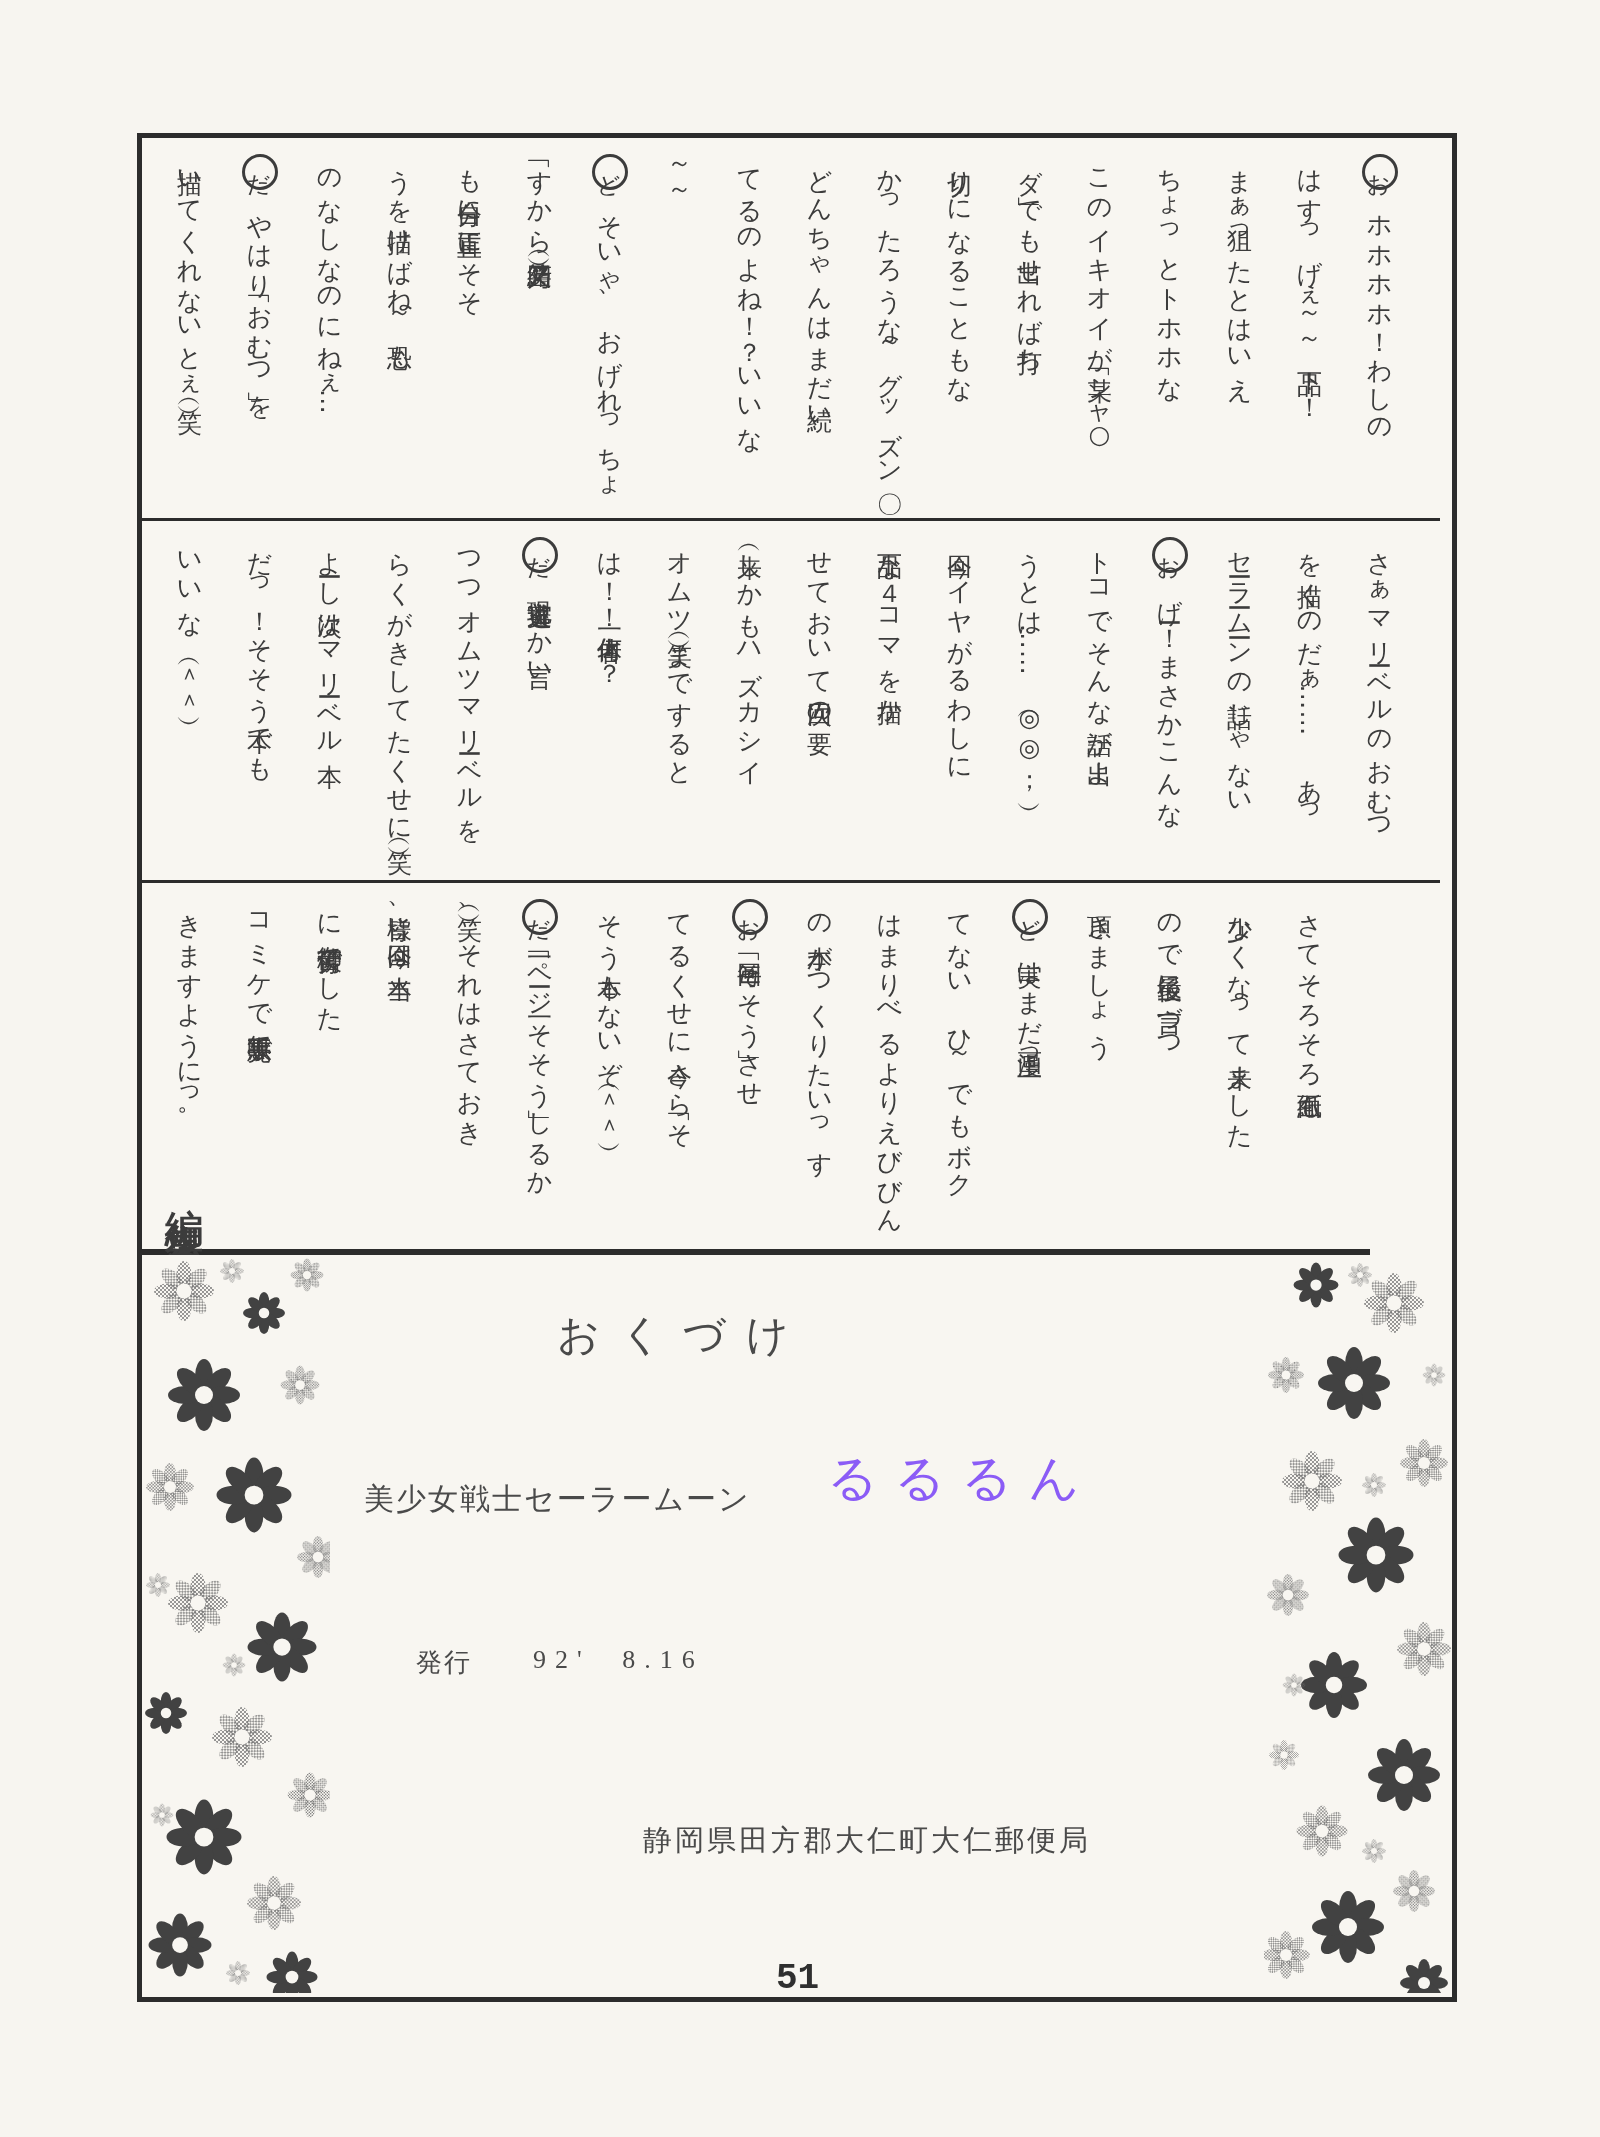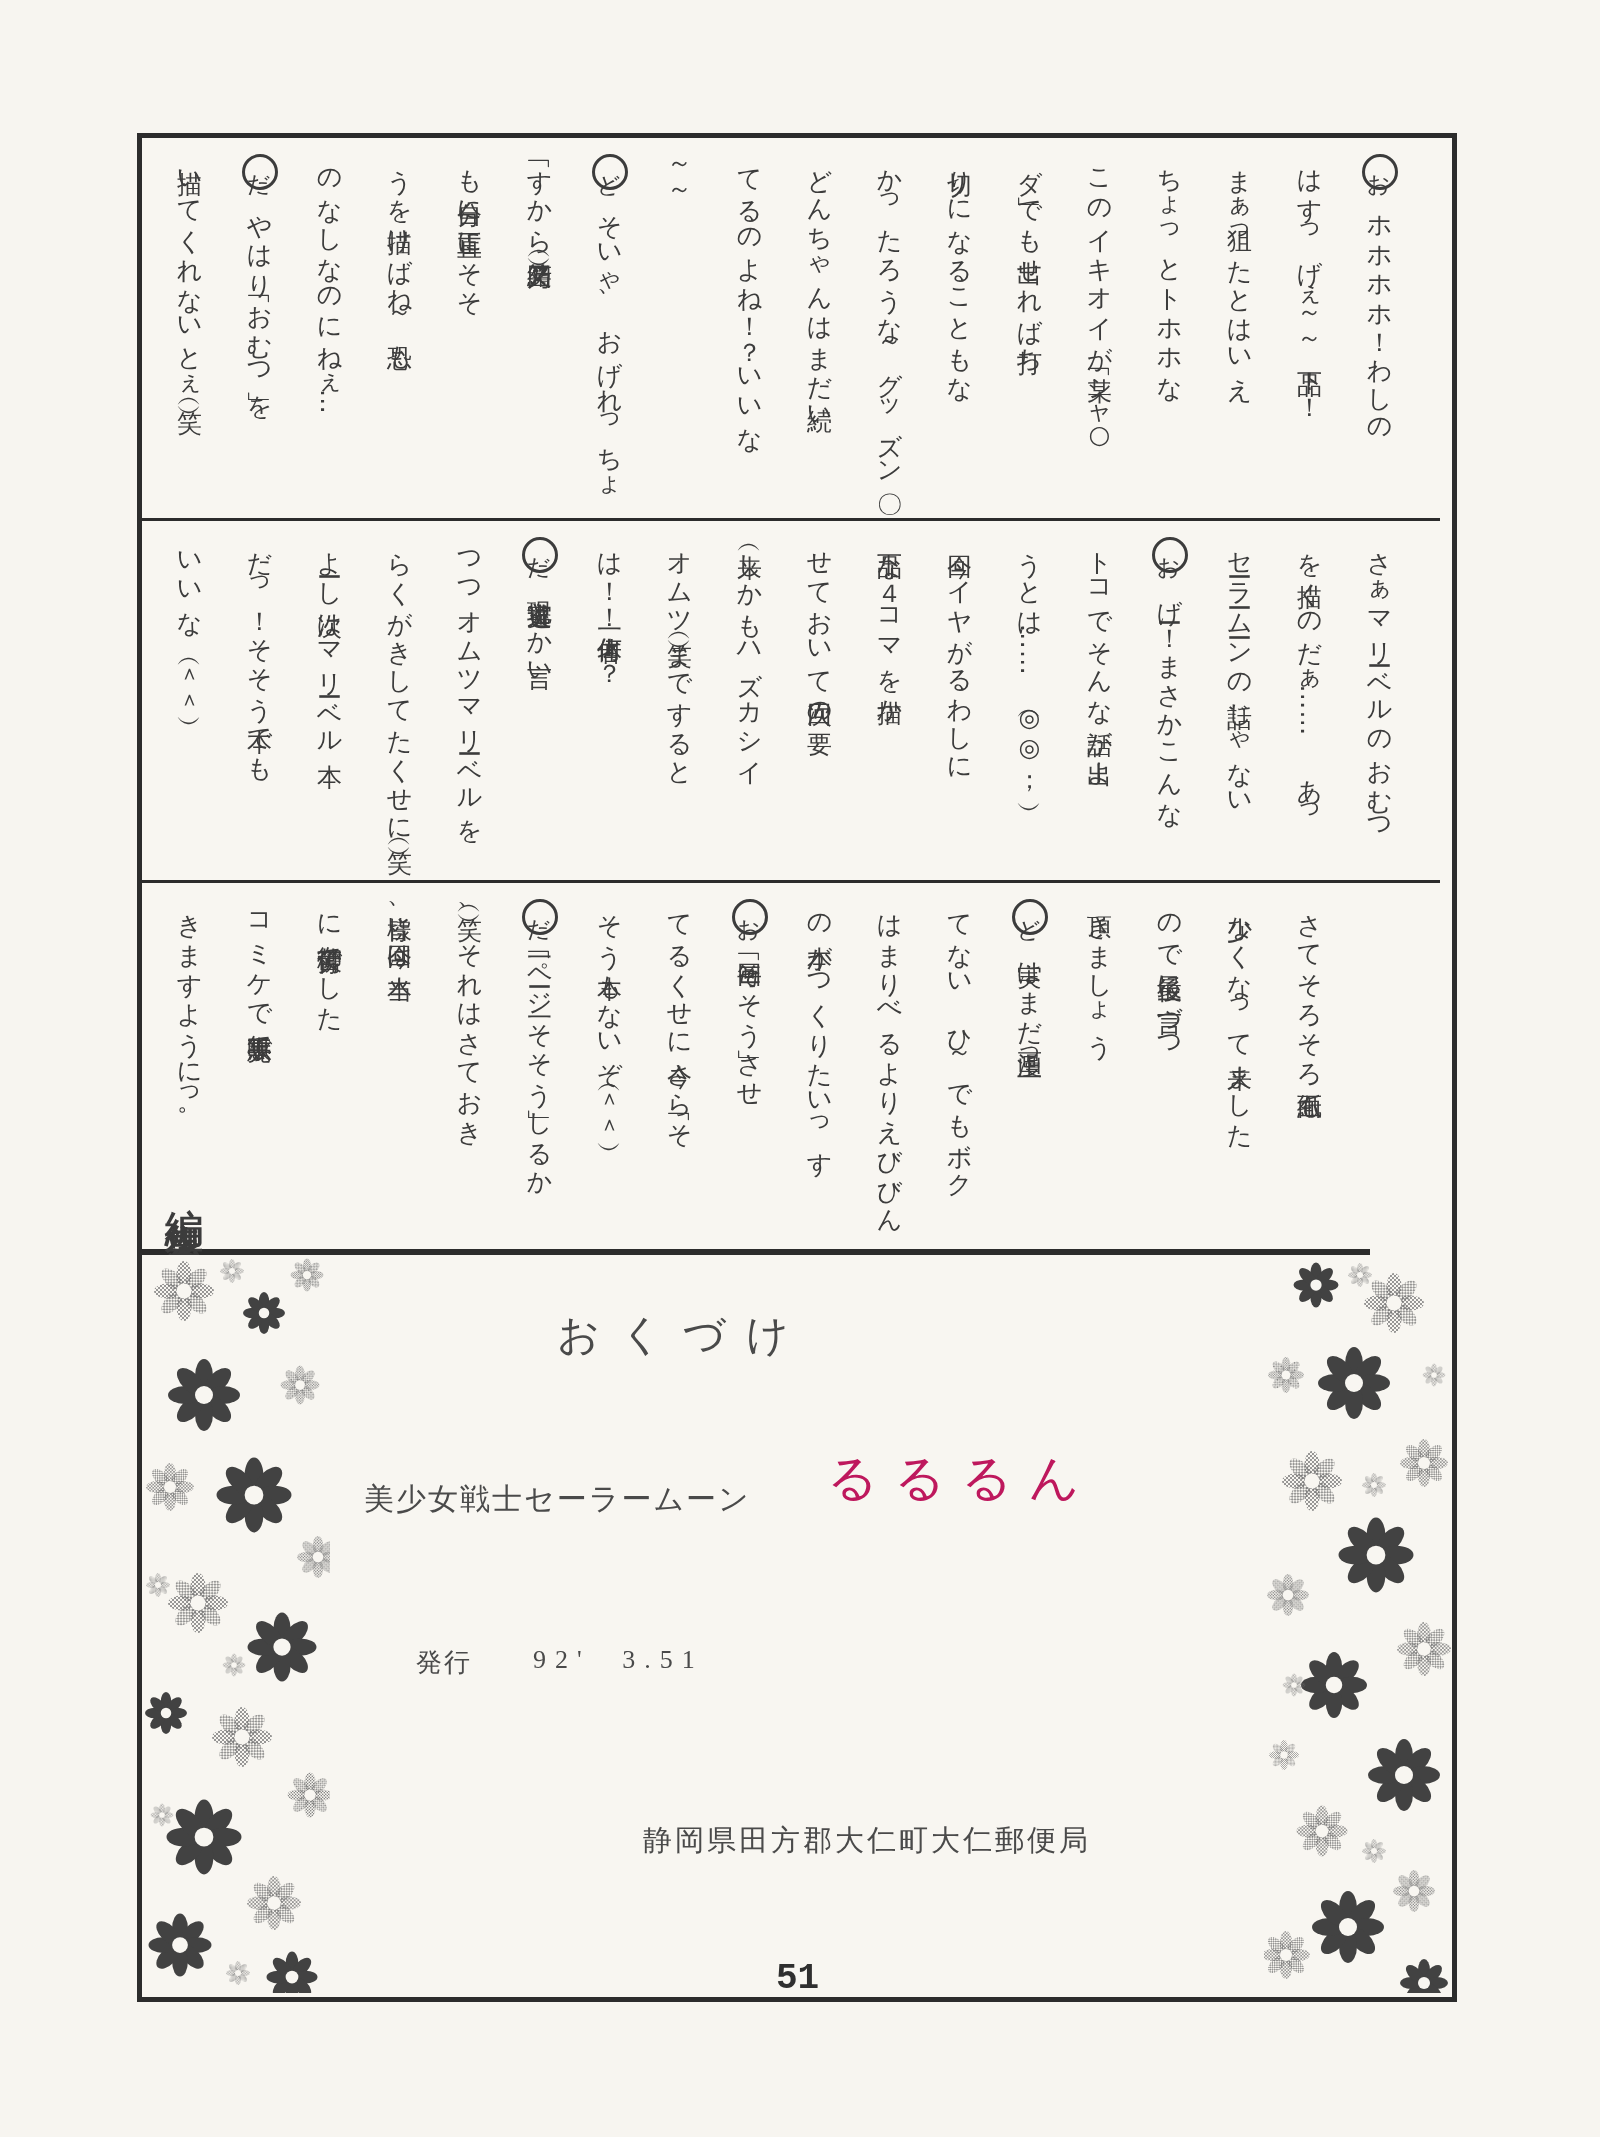--- a/index.html
+++ b/index.html
@@ -71,21 +71,21 @@
     font-size:42px;letter-spacing:20px;color:#4a4a4a;
   }
   .series-title{
     position:absolute;left:222px;top:224px;
     font-family:"Liberation Serif","DejaVu Serif",serif;
     font-size:30px;letter-spacing:2px;color:#4a4a4a;text-align:center;
   }
   .book-title{
     position:absolute;left:685px;top:190px;
     font-family:"Liberation Serif","DejaVu Serif",serif;
-    font-size:50px;letter-spacing:16px;color:#be185d;
+    font-size:50px;letter-spacing:16px;color:#8b5cf6;
   }
   .pub-rows{position:absolute;left:258px;top:390px;}
   .pub-row{height:59px;font-family:"Liberation Serif","DejaVu Serif",serif;color:#4a4a4a;}
   .pub-row .lbl{
     display:inline-block;width:88px;text-align:center;
     font-size:26px;letter-spacing:2px;vertical-align:top;
   }
   .pub-row .val{
     display:inline-block;margin-left:45px;
     font-size:26px;letter-spacing:9px;word-spacing:16px;vertical-align:top;
@@ -273,21 +273,21 @@
           </g>
         </svg>
       </div>
 
       <div class="colophon-heading">おくづけ</div>
       <div class="series-title">美少女戦士セーラームーン</div>
       <div class="book-title">るるるん</div>
 
       <div class="pub-rows">
 
-      <div class="pub-row"><span class="lbl">発行</span><span class="val">92' 3.51</span></div>
+      <div class="pub-row"><span class="lbl">発行</span><span class="val">92' 8.16</span></div>
         </div>
 
       <div class="address-line">静岡県田方郡大仁町大仁郵便局</div>
 
     </section>
   </div>
 
   <div class="page-number">51</div>
 
 </div>

